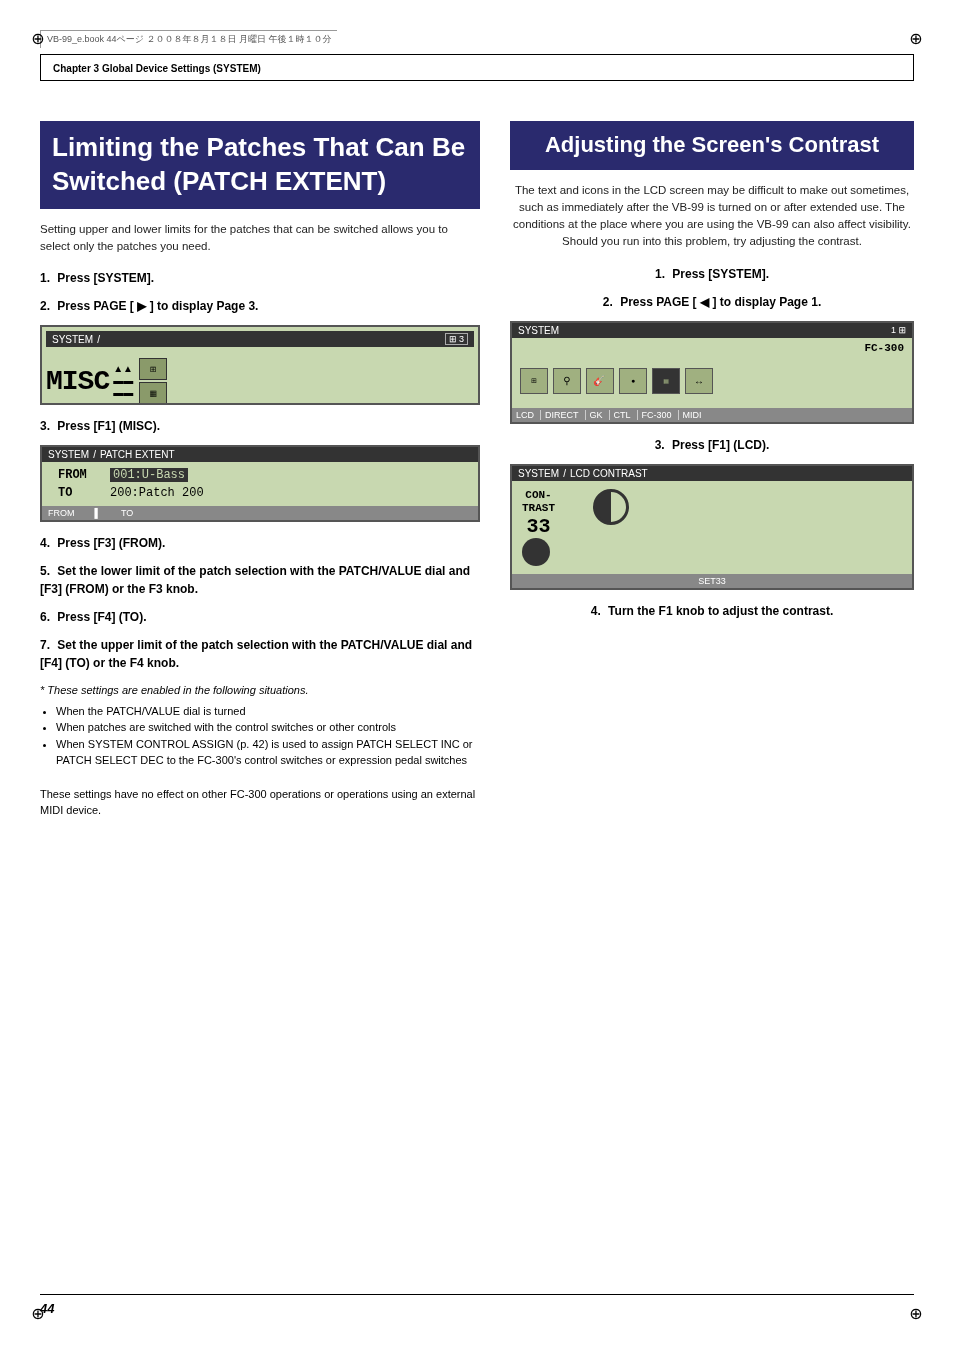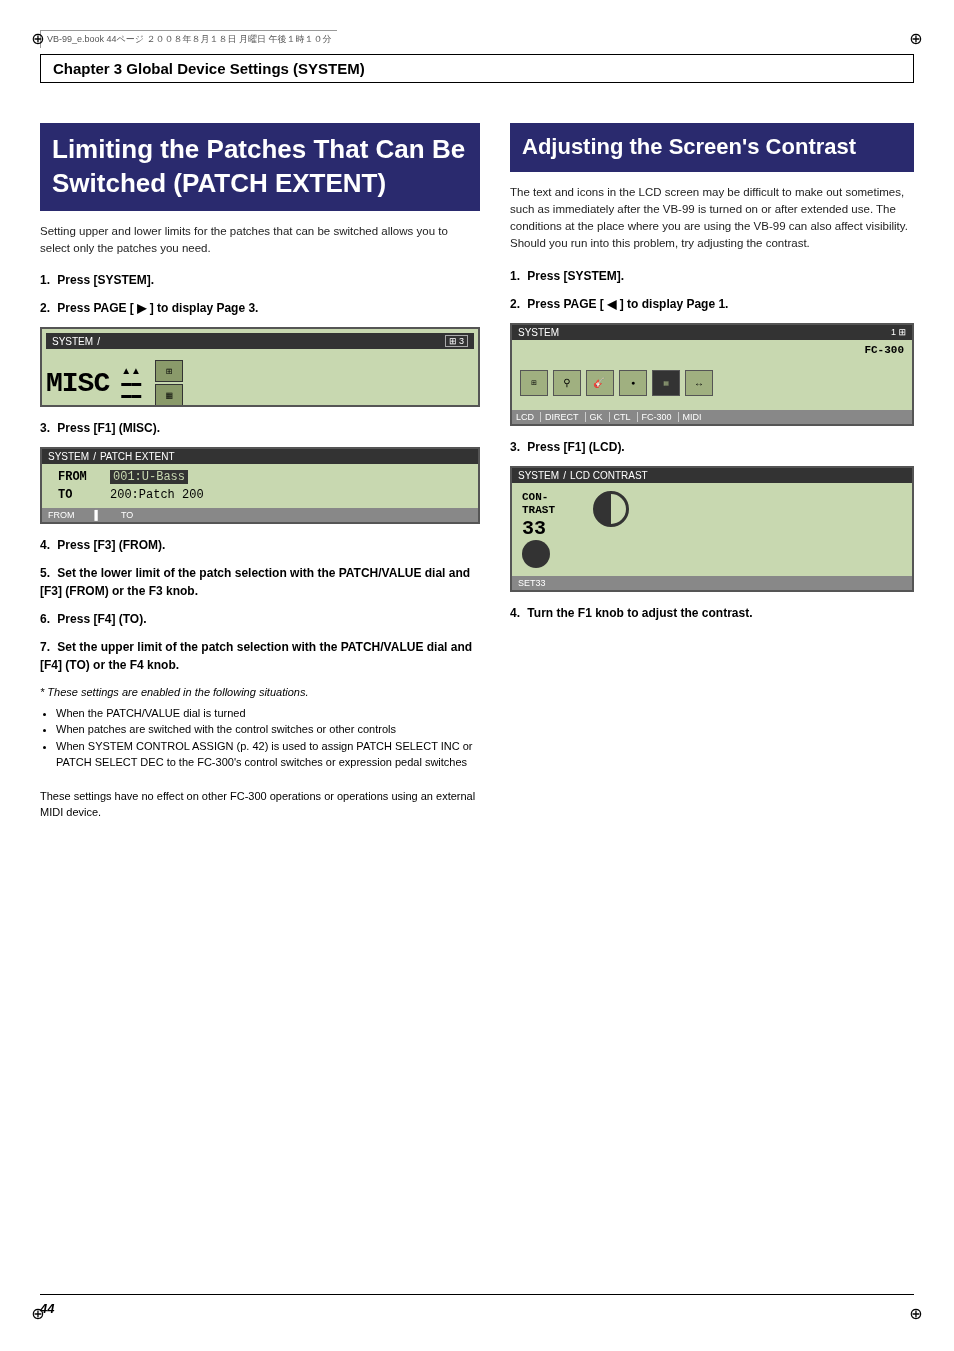--- a/index.html
+++ b/index.html
@@ -38,21 +38,21 @@
 
     
     .header-line {
       border: 1.5px solid #000;
       padding: 5px 12px;
       margin-bottom: 30px;
       display: inline-block;
       width: 100%;
     }
     .header-line span {
-      font-size: 15px;
+      font-size: 10px;
       font-weight: bold;
     }
 
     
     .meta-line {
       font-size: 9px;
       color: #555;
       margin-bottom: 6px;
       border-top: 1px solid #999;
       border-left: 1px solid #999;
@@ -65,20 +65,21 @@
       display: flex;
       gap: 30px;
       margin-top: 10px;
     }
     .col-left {
       width: 440px;
       flex-shrink: 0;
     }
     .col-right {
       flex: 1;
+      text-align: center;
     }
 
     
     .section-title {
       background: #2a2a6e;
       color: #fff;
       font-size: 26px;
       font-weight: bold;
       padding: 10px 12px;
       line-height: 1.3;
@@ -118,21 +119,21 @@
       background: #c8d8b0;
       border: 2px solid #555;
       height: 80px;
       margin: 8px 0 12px 0;
       padding: 4px;
       overflow: hidden;
     }
     .misc-inner {
       display: flex;
       align-items: center;
-      gap: 8px;
+      gap: 0;
       height: 100%;
     }
     .misc-text-big {
       font-size: 28px;
       font-weight: bold;
       font-family: 'Courier New', monospace;
       color: #000;
       letter-spacing: -1px;
     }
 

